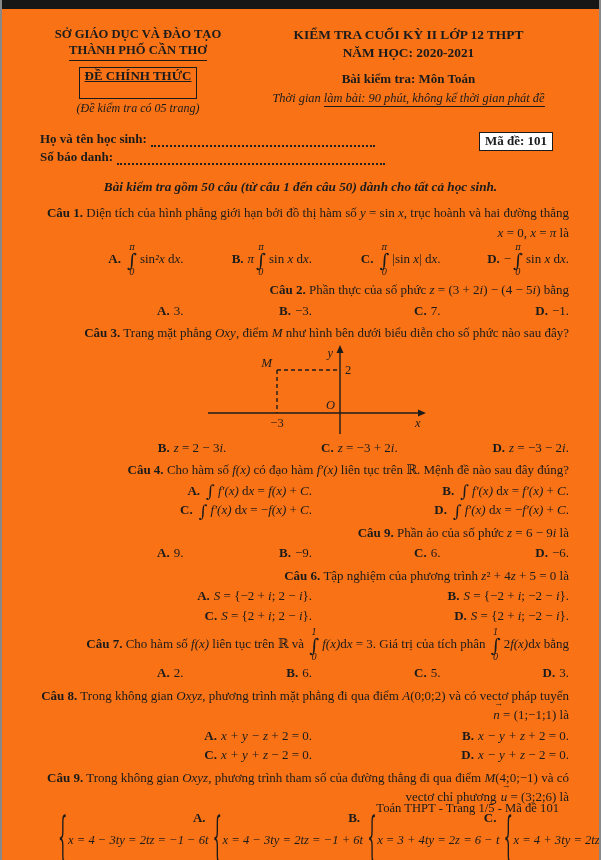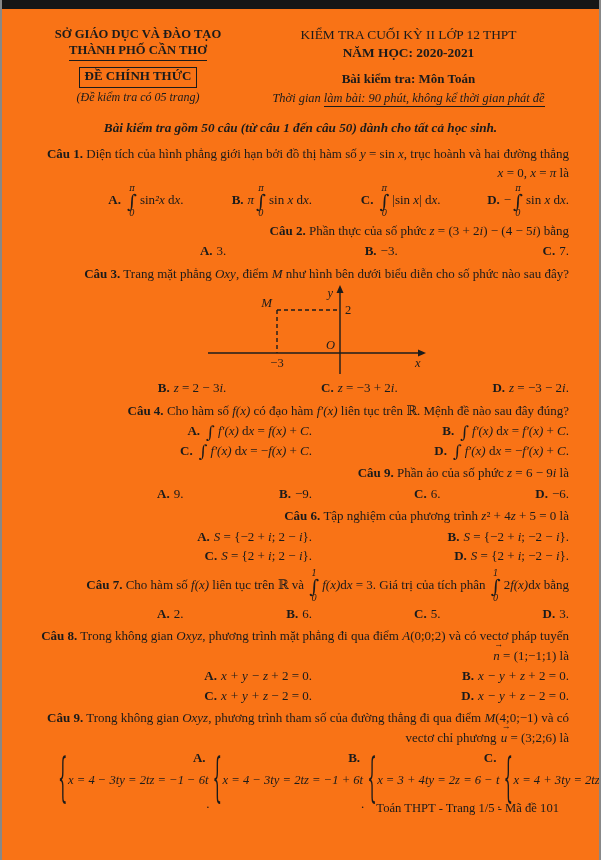--- a/index.html
+++ b/index.html
@@ -7,24 +7,24 @@
     position:relative; width:597px; height:860px; margin:0 auto;
     background:#f97316; color:#1b1b1b; overflow:hidden;
     font-family:"Liberation Serif","DejaVu Serif",serif; font-size:13px;
   }
   .scanbar{position:absolute;top:0;left:0;width:100%;height:9px;background:#161616;}
   
   .header{display:flex; padding:26px 26px 0 38px;}
   .h-left{width:196px; text-align:center; line-height:1.3;}
   .h-left .dept{font-weight:bold; font-size:12.6px;}
   .h-left .dept-u{font-weight:bold; font-size:12.6px; display:inline-block; border-bottom:1.4px solid #1b1b1b; padding-bottom:1px;}
-  .official-box{display:inline-block; margin-top:6px; padding:0 5px 2px 5px; border:1.5px solid #1b1b1b; font-weight:bold; font-size:13px; }
+  .official-box{display:inline-block; margin-top:6px; padding:0 5px 13px 5px; border:1.5px solid #1b1b1b; font-weight:bold; font-size:13px; text-decoration:underline;}
   .pages-note{font-style:italic; font-size:12px; margin-top:2px;}
   .h-right{flex:1; text-align:center; line-height:1.32; padding-left:8px;}
-  .h-right .t1{font-weight:normal; font-size:13.4px;}
+  .h-right .t1{font-weight:bold; font-size:13.4px;}
   .h-right .t2{font-weight:bold; font-size:13.4px;}
   .h-right .subject{font-weight:bold; font-size:13px; margin-top:9px;}
   .h-right .time{font-style:italic; font-size:12.4px; margin-top:2px;}
   .time-u{border-bottom:1.2px solid #1b1b1b; padding-bottom:1px;}
   
   .student{position:relative; padding:0 38px; margin-top:13px;}
   .stline{display:flex; align-items:flex-end; height:18px;}
   .stline .lbl{font-weight:bold; font-size:13px; white-space:nowrap;}
   .dotline{display:inline-block; border-bottom:2px dotted #222; height:12px; margin-left:4px;}
   .dot1{width:224px;} .dot2{width:268px;}
@@ -79,20 +79,31 @@
     <div class="h-right">
       <div class="t1">KIỂM TRA CUỐI KỲ II LỚP 12 THPT</div>
       <div class="t2">NĂM HỌC: 2020-2021</div>
       <div class="subject">Bài kiểm tra: Môn Toán</div>
       <div class="time">
         <span>Thời gian </span><span class="time-u">làm bài: 90 phút, không kể thời gian phát đề</span>
       </div>
     </div>
   </div>
 
+  <div class="student">
+    <div class="stline">
+      <span class="lbl">Họ và tên học sinh:</span>
+      <span class="dotline dot1"></span>
+    </div>
+    <div class="stline">
+      <span class="lbl">Số báo danh:</span>
+      <span class="dotline dot2"></span>
+    </div>
+    <span class="code-box">Mã đề: 101</span>
+  </div>
 
   <div class="notice">Bài kiểm tra gồm 50 câu (từ câu 1 đến câu 50) dành cho tất cả học sinh.</div>
 
   <div id="questions">
       <div class="question">
         <div class="q-text"><span class="q-num">Câu 1.</span> <span class="rm">Diện tích của hình phẳng giới hạn bởi đồ thị hàm số </span><span class="mt">y</span><span class="rm"> = sin </span><span class="mt">x</span><span class="rm">, trục hoành và hai đường thẳng </span><span class="mt">x</span><span class="rm"> = 0, </span><span class="mt">x</span><span class="rm"> = </span><span class="mt">π</span><span class="rm"> là</span></div>
         <div class="opts cols4">
           <div class="opt"><span class="opt-label">A.</span><span class="int">
               <span class="b">π</span>
               <span class="s">∫</span>
@@ -114,20 +125,21 @@
               <span class="b">0</span>
             </span><span class="rm">sin </span><span class="mt">x</span><span class="rm"> d</span><span class="mt">x</span><span class="rm">.</span></div>
         </div>
       </div>
       <div class="question">
         <div class="q-text"><span class="q-num">Câu 2.</span> <span class="rm">Phần thực của số phức </span><span class="mt">z</span><span class="rm"> = (3 + 2</span><span class="mt">i</span><span class="rm">) − (4 − 5</span><span class="mt">i</span><span class="rm">) bằng</span></div>
         <div class="opts cols4">
           <div class="opt"><span class="opt-label">A.</span><span class="rm">3.</span></div>
           <div class="opt"><span class="opt-label">B.</span><span class="rm">−3.</span></div>
           <div class="opt"><span class="opt-label">C.</span><span class="rm">7.</span></div>
+          <div class="opt"><span class="opt-label">D.</span><span class="rm">−1.</span></div>
         </div>
       </div>
       <div class="question">
         <div class="q-text"><span class="q-num">Câu 3.</span> <span class="rm">Trang mặt phẳng </span><span class="mt">Oxy</span><span class="rm">, điểm </span><span class="mt">M</span><span class="rm"> như hình bên dưới biểu diễn cho số phức nào sau đây?</span></div>
         <div class="graph-wrap">
           <svg width="252" height="94">
             <line x1="150" y1="7" x2="150" y2="91" stroke="#1c1c1c" stroke-width="1.4"></line>
             <polygon points="150,2 146.5,10 153.5,10" fill="#1c1c1c"></polygon>
             <line x1="18" y1="70" x2="230" y2="70" stroke="#1c1c1c" stroke-width="1.4"></line>
             <polygon points="236,70 228,66.5 228,73.5" fill="#1c1c1c"></polygon>

